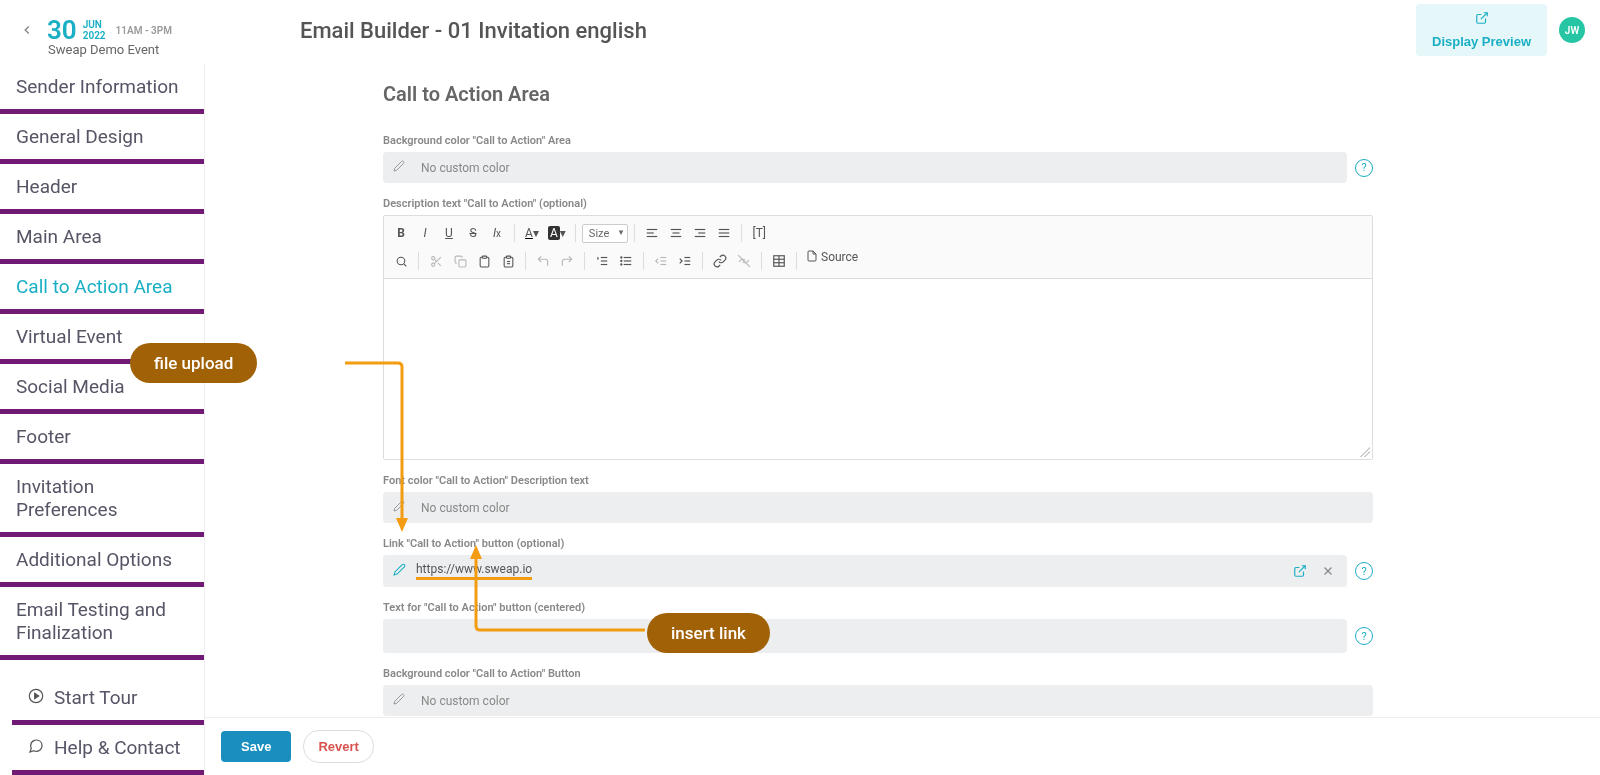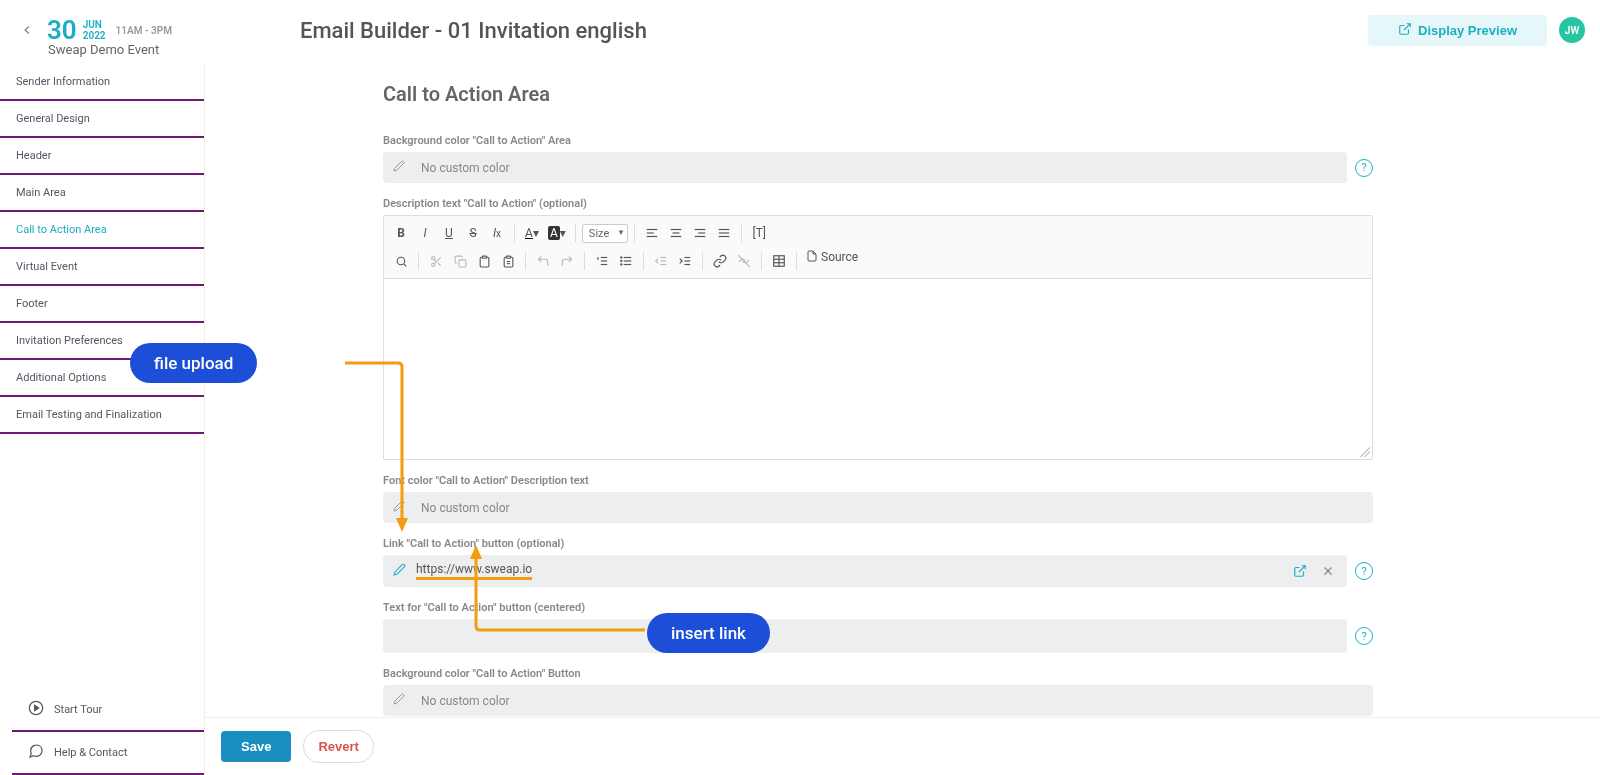--- a/index.html
+++ b/index.html
@@ -7,24 +7,24 @@
   .header-bar { position: absolute; top: 0; left: 0; right: 0; height: 60px; display: flex; align-items: center; padding: 0 15px; justify-content: space-between; }
   .header-left { display: flex; align-items: center; gap: 8px; }
   .back-btn { width: 24px; height: 24px; display: flex; align-items: center; justify-content: center; cursor: pointer; color: #888; }
   .date-block { display: flex; align-items: center; gap: 6px; color: #1aafc4; font-weight: 600; }
   .date-day { font-size: 26px; }
   .date-my { display: flex; flex-direction: column; font-size: 10px; line-height: 1.1; }
   .date-time { font-size: 10px; color: #999; margin-left: 4px; }
   .event-name-row { position: absolute; top: 42px; left: 48px; font-size: 13px; color: #666; }
   .page-title { font-size: 22px; color: #555; margin-left: 120px; font-weight: 500;}
   .header-right { display: flex; align-items: center; gap: 12px; }
-  .display-preview { background: #e6f7f9; color: #1aafc4; padding: 7px 30px; border-radius: 4px; font-size: 13px; font-weight: 600; display: flex; align-items: center; gap: 6px; cursor: pointer; border: none;}
+  .display-preview { background: #e6f7f9; color: #1aafc4; padding: 7px 16px; border-radius: 4px; font-size: 13px; font-weight: 600; display: flex; align-items: center; gap: 6px; cursor: pointer; border: none; flex-direction: column;}
   .avatar { width: 26px; height: 26px; border-radius: 50%; background: #26c6a4; color: #fff; display: flex; align-items: center; justify-content: center; font-size: 10px; font-weight:600;}
   .sidebar { position: absolute; top: 64px; left: 0; width: 205px; bottom: 0; border-right: 1px solid #eee;}
-  .sidebar-item { padding: 11px 16px; border-bottom: 2px solid #701a75; font-size: 11px; color: #556; cursor: pointer; }
+  .sidebar-item { padding: 11px 16px; border-bottom: 5px solid #701a75; font-size: 19px; color: #556; cursor: pointer; }
   .sidebar-item.active { color: #1aafc4; }
   .sidebar-bottom { position: absolute; bottom: 0; left: 12px; right: 0; }
   .sidebar-bottom .sidebar-item { display: flex; align-items: center; gap: 10px; }
   .main { position: absolute; top: 42px; left: 205px; right: 0; bottom: 58px; overflow: auto; padding: 40px 40px 20px 178px; }
   .section-title { font-size: 20px; color: #666; font-weight: 600; margin-bottom: 28px; }
   .form-group { margin-bottom: 14px; }
   .form-label { font-size: 11px; color: #888; font-weight: 600; margin-bottom: 5px; display: block; }
   .form-row { display: flex; align-items: center; gap: 8px; }
   .color-field { flex: 1; background: #eceeef; border-radius: 4px; padding: 8px 10px; display: flex; align-items: center; gap: 16px; font-size: 12px; color: #888; }
   .help-icon { width: 18px; height: 18px; border: 1.5px solid #1aafc4; border-radius: 50%; color: #1aafc4; display: flex; align-items: center; justify-content: center; font-size: 11px; cursor: pointer; flex-shrink: 0;}
@@ -37,21 +37,21 @@
   .size-sel::after { content: "▾"; position: absolute; right: 4px; top: 2px; font-size: 9px; color: #666;}
   .editor-area { height: 180px; background: #fff; position: relative;}
   .editor-area::after { content:""; position:absolute; right:2px; bottom:2px; width:10px; height:10px; background: linear-gradient(135deg, transparent 50%, #ccc 50%, #ccc 60%, transparent 60%, transparent 70%, #ccc 70%, #ccc 80%, transparent 80%);}
   .link-field { flex: 1; background: #eceeef; border-radius: 4px; padding: 7px 10px; display: flex; align-items: center; gap: 10px; font-size: 12px; color: #555; }
   .link-field .link-text { color: #555; border-bottom: 3px solid #f39c12; padding-bottom: 1px;}
   .icon-btn { cursor: pointer; color: #888; width: 18px; height: 18px; display:flex; align-items:center; justify-content:center;}
   .text-field { flex: 1; background: #eceeef; border-radius: 4px; padding: 8px 10px; height: 34px; }
   .footer-bar { position: absolute; bottom: 0; left: 205px; right: 0; height: 58px; border-top: 1px solid #eee; display: flex; align-items: center; gap: 12px; padding: 0 16px; background: #fff;}
   .btn-save { background: #1a8fbf; color: #fff; padding: 8px 20px; border-radius: 4px; border: none; font-size: 13px; font-weight: 600; cursor: pointer;}
   .btn-revert { background: #fff; color: #d9534f; padding: 8px 14px; border: 1px solid #ddd; border-radius: 16px; font-size: 13px; font-weight: 600; cursor: pointer;}
-  .annotation { position: absolute; background: #1d4ed8; color: #fff; font-size: 17px; font-weight: 500; padding: 10px 24px; border-radius: 22px; z-index: 20; }
+  .annotation { position: absolute; background: #a16207; color: #fff; font-size: 17px; font-weight: 500; padding: 10px 24px; border-radius: 22px; z-index: 20; }
   .anno1 { top: 343px; left: 130px; }
   .anno2 { top: 613px; left: 647px; }
   svg.arrow { position: absolute; z-index: 19; stroke: #f39c12; fill: none; stroke-width: 3;}
   .arrow-head { fill: #f39c12; stroke: none;}
   .pencil-icon { color: #999; }
   .main-inner { max-width: 990px; }
 </style>
 </head>
 <body>
 
@@ -87,20 +87,21 @@
 <div class="event-name-row">Sweap Demo Event</div>
 
 <div class="sidebar">
   <div id="sidebar-list">
       <div class="sidebar-item">Sender Information</div>
       <div class="sidebar-item">General Design</div>
       <div class="sidebar-item">Header</div>
       <div class="sidebar-item">Main Area</div>
       <div class="sidebar-item active">Call to Action Area</div>
       <div class="sidebar-item">Virtual Event</div>
+      <div class="sidebar-item">Social Media</div>
       <div class="sidebar-item">Footer</div>
       <div class="sidebar-item">Invitation Preferences</div>
       <div class="sidebar-item">Additional Options</div>
       <div class="sidebar-item">Email Testing and Finalization</div>
     </div>
   <div class="sidebar-bottom">
     <div class="sidebar-item">
       <span><svg width="16" height="16" viewBox="0 0 24 24" fill="none" stroke="#555" stroke-width="1.8">
             <circle cx="12" cy="12" r="10"></circle>
             <polygon points="10 8 16 12 10 16 10 8" fill="#555"></polygon>

